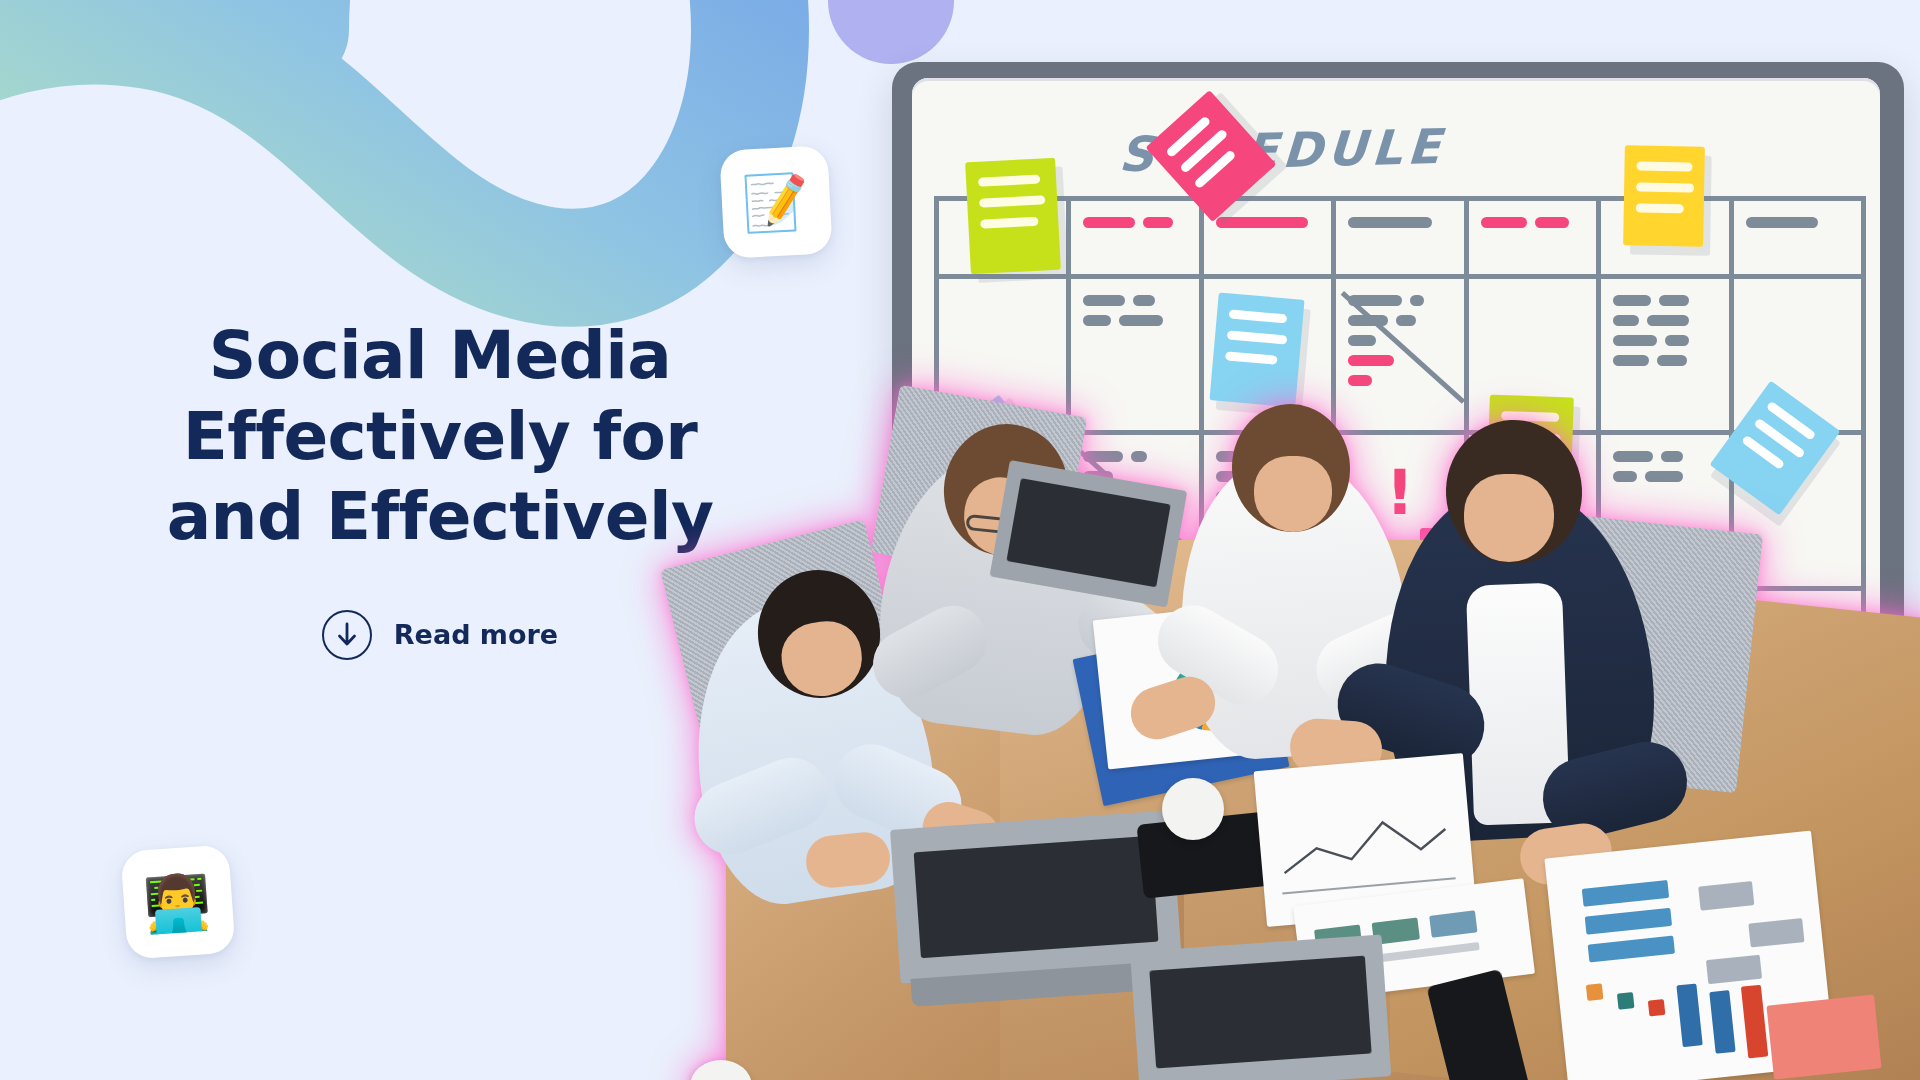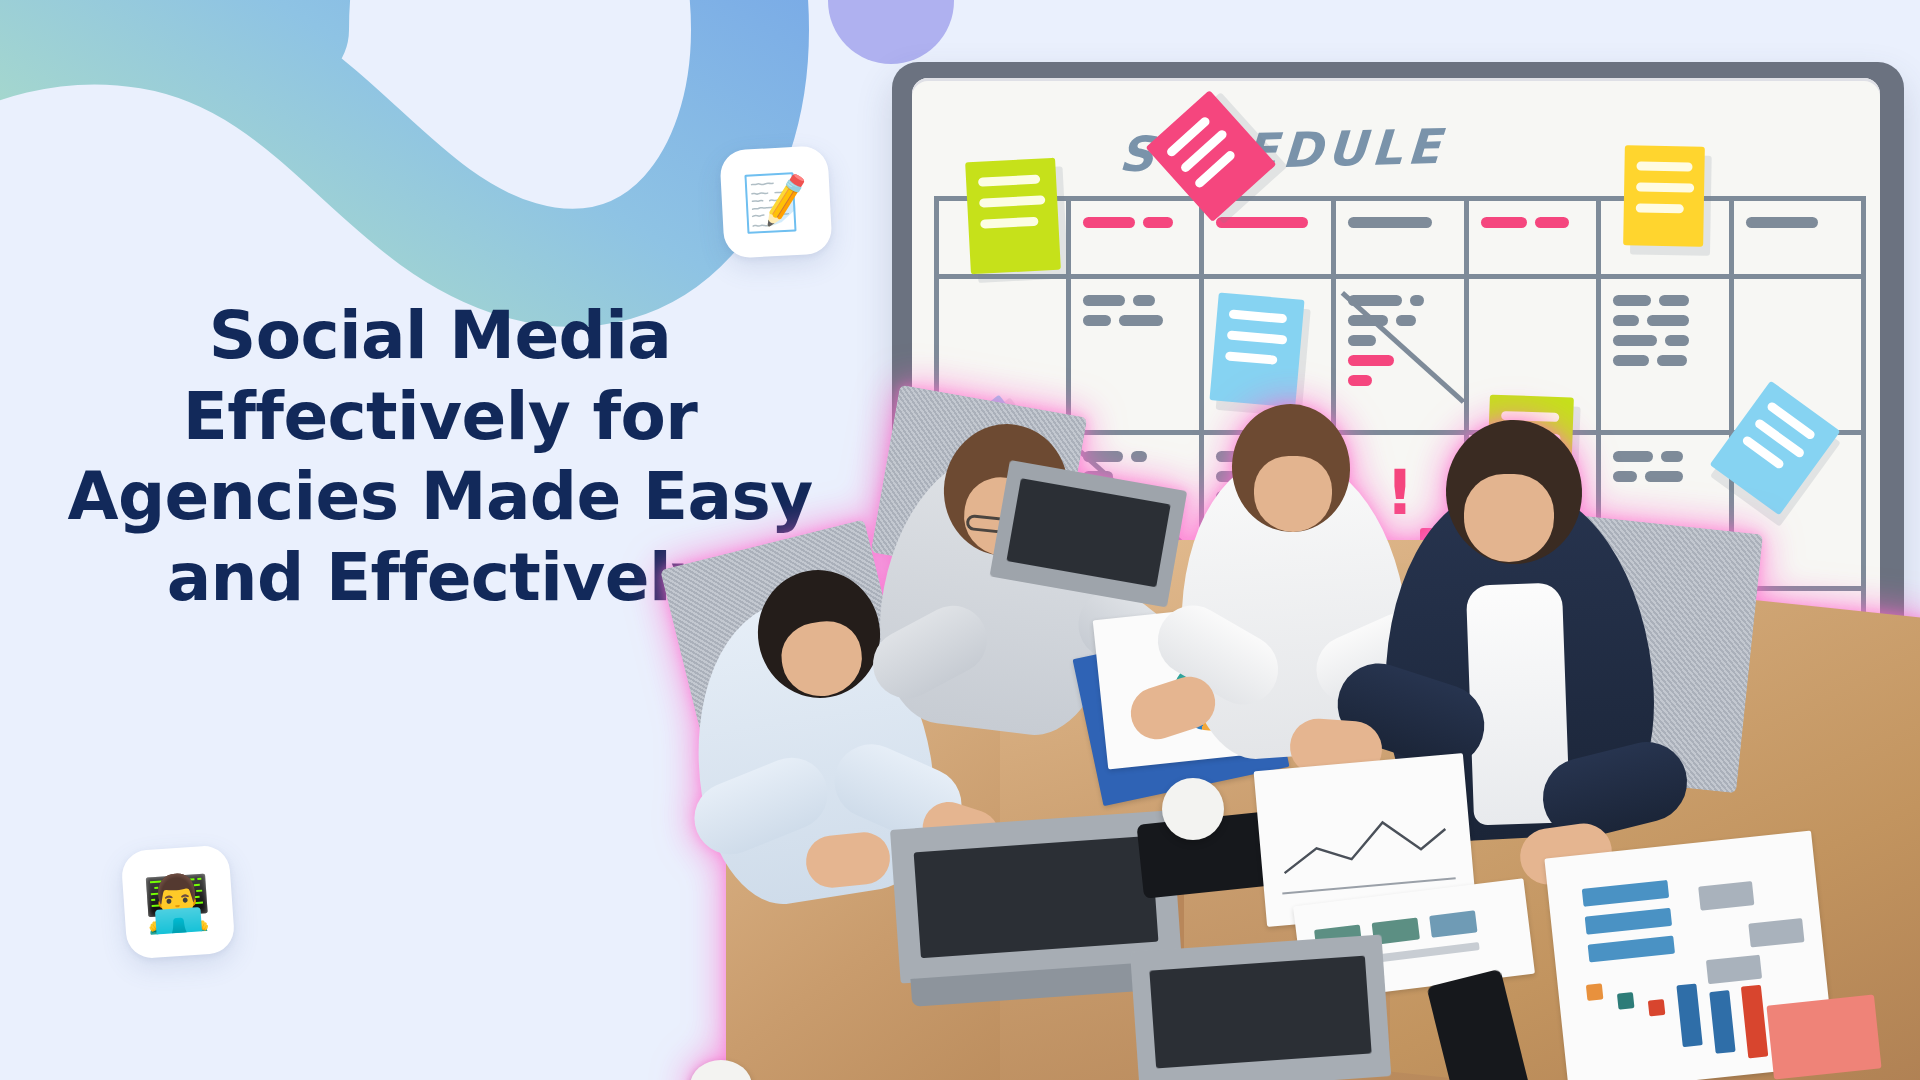--- a/index.html
+++ b/index.html
@@ -27,21 +27,21 @@
     box-shadow:0 10px 26px rgba(90,110,160,0.16), 0 2px 6px rgba(90,110,160,0.10);
     display:flex; align-items:center; justify-content:center;
     font-size:54px; line-height:1;
   }
   .emoji-card.memo { width:108px; height:108px; left:722px; top:148px; transform:rotate(-3deg); }
   .emoji-card.dev  { width:108px; height:108px; left:124px; top:848px; transform:rotate(-4deg); }
   .emoji-glyph { display:block; transform:translateY(1px); }
 
   
   .hero-copy {
-    position:absolute; left:40px; top:296px; width:800px;
+    position:absolute; left:40px; top:316px; width:800px;
     text-align:center; z-index:6;
   }
   .hero-title {
     color:#12295a; font-weight:700; font-size:66px; line-height:1.22;
     letter-spacing:-0.6px; font-family:"DejaVu Sans", sans-serif;
   }
   .hero-title .ln { display:block; white-space:nowrap; }
 
   .read-more {
     margin-top:52px; display:inline-flex; align-items:center; gap:22px;
@@ -183,24 +183,31 @@
     <span class="emoji-glyph">📝</span>
   </div>
   <div class="emoji-card dev">
     <span class="emoji-glyph">👨‍💻</span>
   </div>
 
   <div class="hero-copy">
     <h1 class="hero-title">
       <span class="ln">Social Media</span>
       <span class="ln">Effectively for</span>
-      <span class="ln">Agencies Made Easy</span>
       <span class="ln">and Effectively</span>
     </h1>
 
+    <div class="read-more">
+      <span class="rm-circle">
+        <svg width="22" height="26" viewBox="0 0 22 26" aria-hidden="true">
+          <path d="M11 2 L11 21 M3.5 14 L11 22 L18.5 14" fill="none" stroke="#12295a" stroke-width="2.8" stroke-linecap="round" stroke-linejoin="round"></path>
+        </svg>
+      </span>
+      <span class="rm-label">Read more</span>
+    </div>
   </div>
 
   <div class="board-wrap">
     <div class="board-frame"></div>
     <div class="board-inner">
 
       <div class="schedule-title">SCHEDULE</div>
 
       <div class="grid">
 

